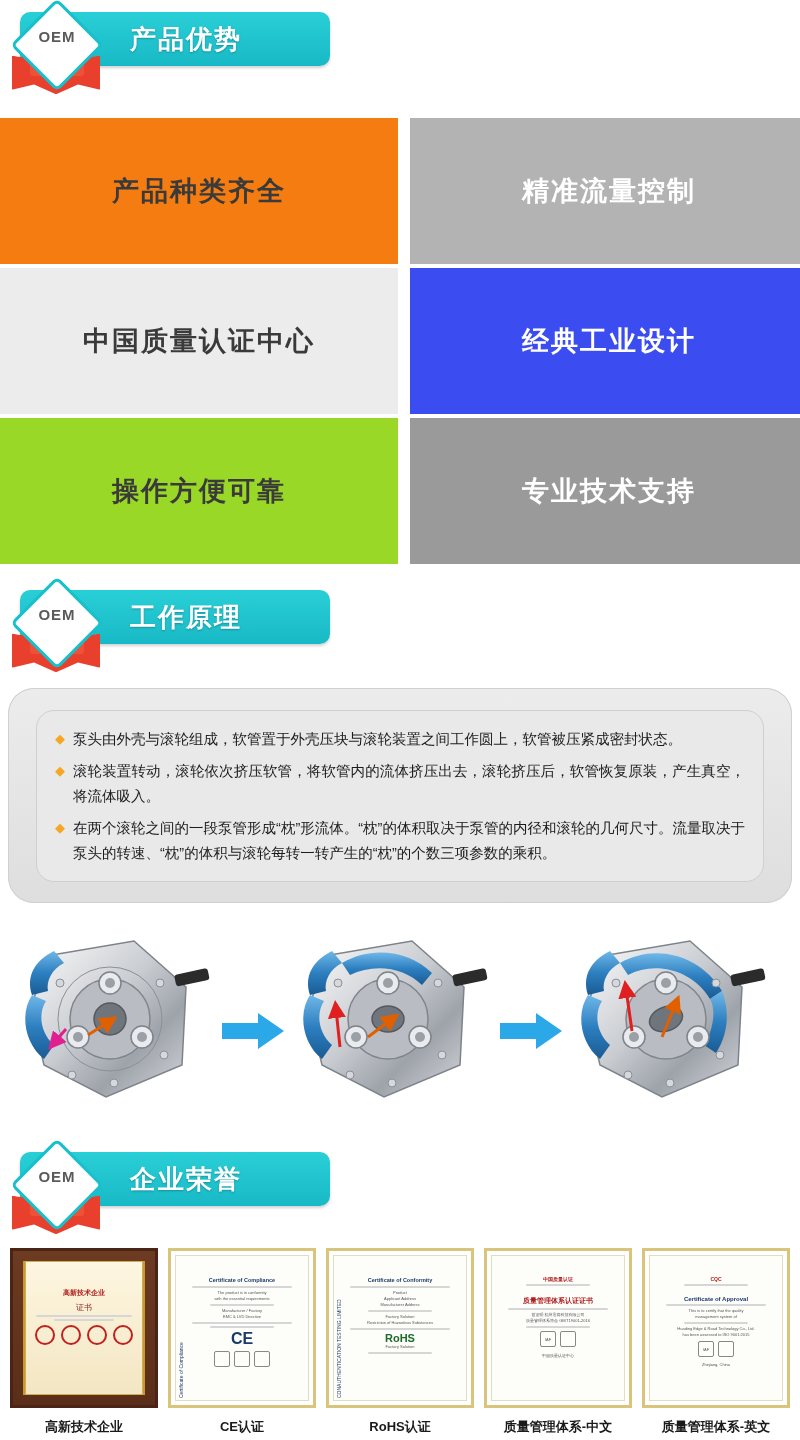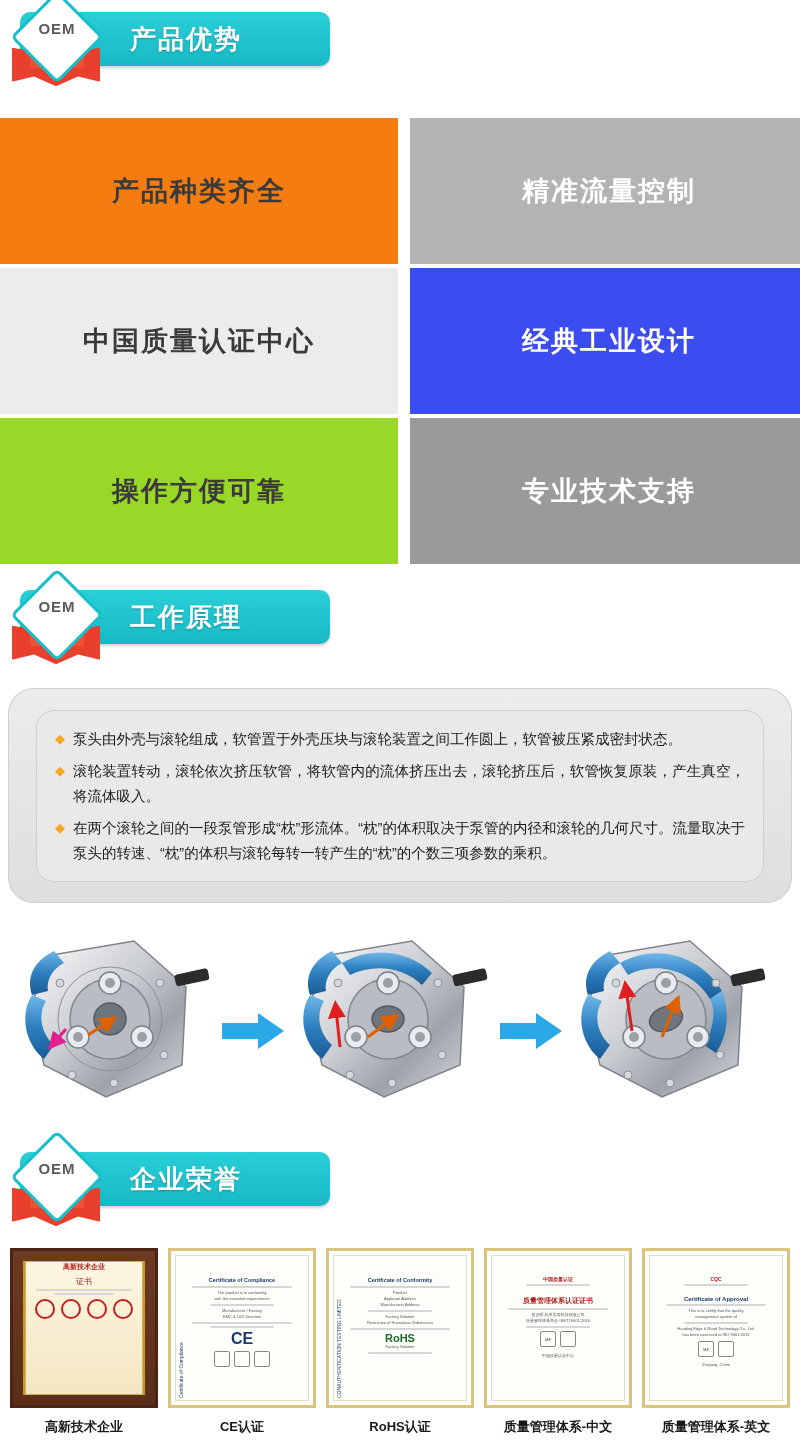--- a/index.html
+++ b/index.html
@@ -34,21 +34,21 @@
     top: 22px;
     font-size: 26px;
     font-weight: bold;
     color: #ffffff;
     letter-spacing: 2px;
     text-shadow: 0 1px 2px rgba(0,0,0,0.25);
   }
   .ribbon {
     position: absolute;
     left: 10px;
-    top: 2px;
+    top: 10px;
     width: 104px;
     height: 86px;
   }
   .ribbon .diamond {
     position: absolute;
     left: 14px;
     top: 2px;
     width: 66px;
     height: 66px;
     background: #ffffff;
@@ -457,21 +457,21 @@
       <div class="oem">OEM</div>
     </div>
   </div>
 
   <div class="honor-row">
 
     <div class="honor-item">
       <div class="cert cert-1">
         <div class="inner"></div>
         <div class="inner2">
-          <div style="">
+          <div style="padding-top:26px;">
             <div class="mini-red">高新技术企业</div>
             <div style="font-size:8px;text-align:center;color:#8a1f1f;margin-top:4px;">证书</div>
             <div class="mini-line"></div>
             <div class="mini-line short"></div>
             <div class="seal-row">
               <span class="seal"></span>
               <span class="seal"></span>
               <span class="seal"></span>
               <span class="seal"></span>
             </div>

